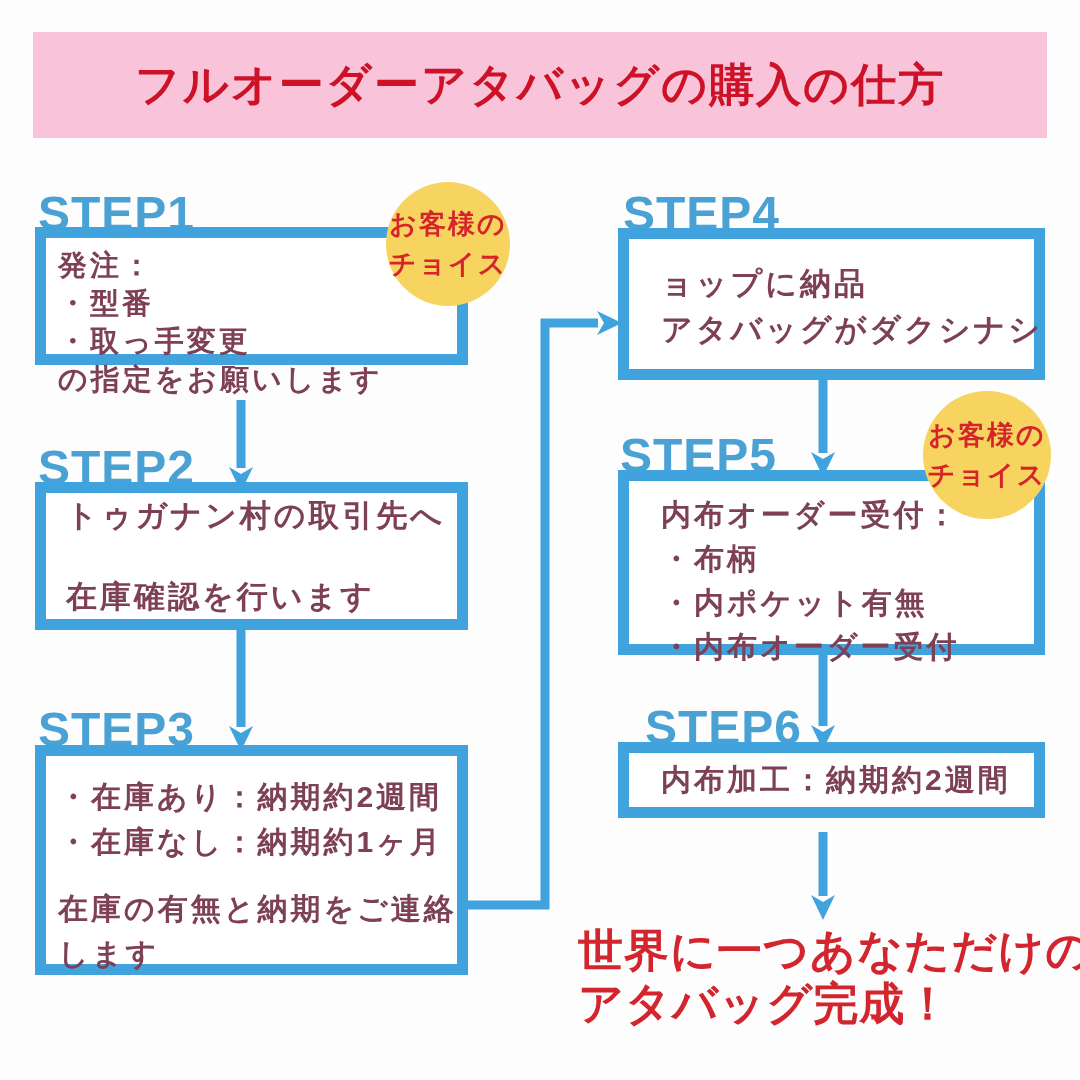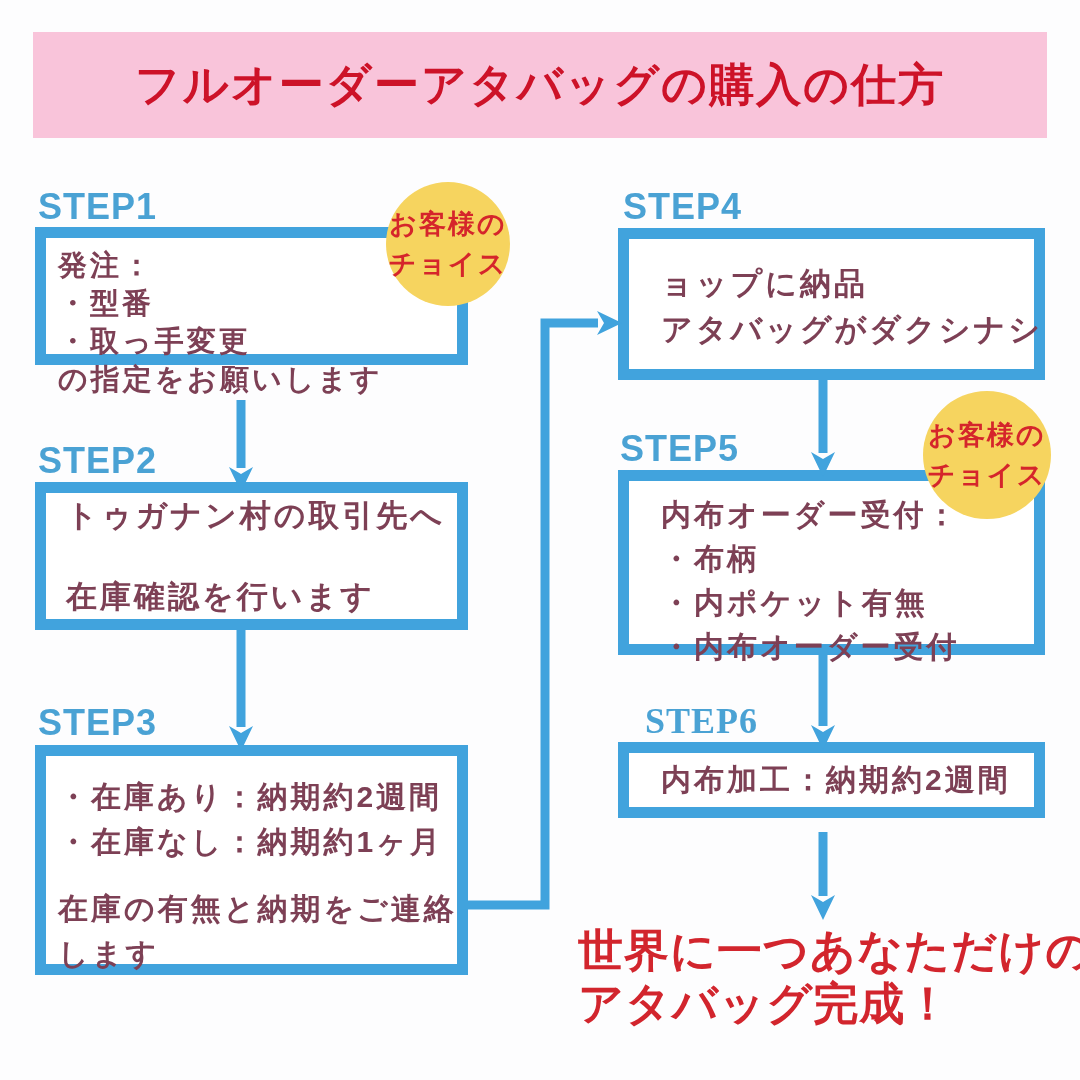--- a/index.html
+++ b/index.html
@@ -5,27 +5,27 @@
   html,body{margin:0;padding:0;}
   body{font-family:"Liberation Sans","DejaVu Sans",sans-serif;}
   .canvas{position:relative;width:1080px;height:1080px;background:#fdfdfe;overflow:hidden;}
 
   
   .banner{position:absolute;left:33px;top:32px;width:1014px;height:106px;
     background:#f9c4da;display:flex;align-items:center;justify-content:center;}
   .banner h1{margin:0;font-size:45px;font-weight:bold;color:#cd1228;letter-spacing:2px;white-space:nowrap;}
 
   
-  .step-label{position:absolute;font-size:36px;font-weight:bold;color:#4aa2d4;letter-spacing:1px;}
+  .step-label{position:absolute;font-size:48px;font-weight:bold;color:#4aa2d4;letter-spacing:1px;}
   .lbl1{left:38px;top:186px;}
   .lbl2{left:38px;top:440px;}
   .lbl3{left:38px;top:702px;}
   .lbl4{left:623px;top:186px;}
   .lbl5{left:620px;top:428px;}
-  .lbl6{left:645px;top:700px;font-family:Liberation Serif, serif;}
+  .lbl6{left:645px;top:700px;}
 
   
   .box{position:absolute;background:#ffffff;border:11px solid #41a3dd;box-sizing:border-box;
     color:#7d4055;font-weight:bold;letter-spacing:3px;}
   .box div{white-space:nowrap;}
   .box1{left:35px;top:227px;width:433px;height:138px;padding:8px 0 0 12px;font-size:29px;line-height:38px;}
   .box2{left:35px;top:482px;width:433px;height:148px;padding:0 8px 0 20px;font-size:31px;line-height:45px;
     display:flex;flex-direction:column;justify-content:space-between;}
   .box3{left:35px;top:745px;width:433px;height:230px;padding:18px 0 0 12px;font-size:30px;line-height:45px;}
   .box3 .gap{margin-top:22px;}

